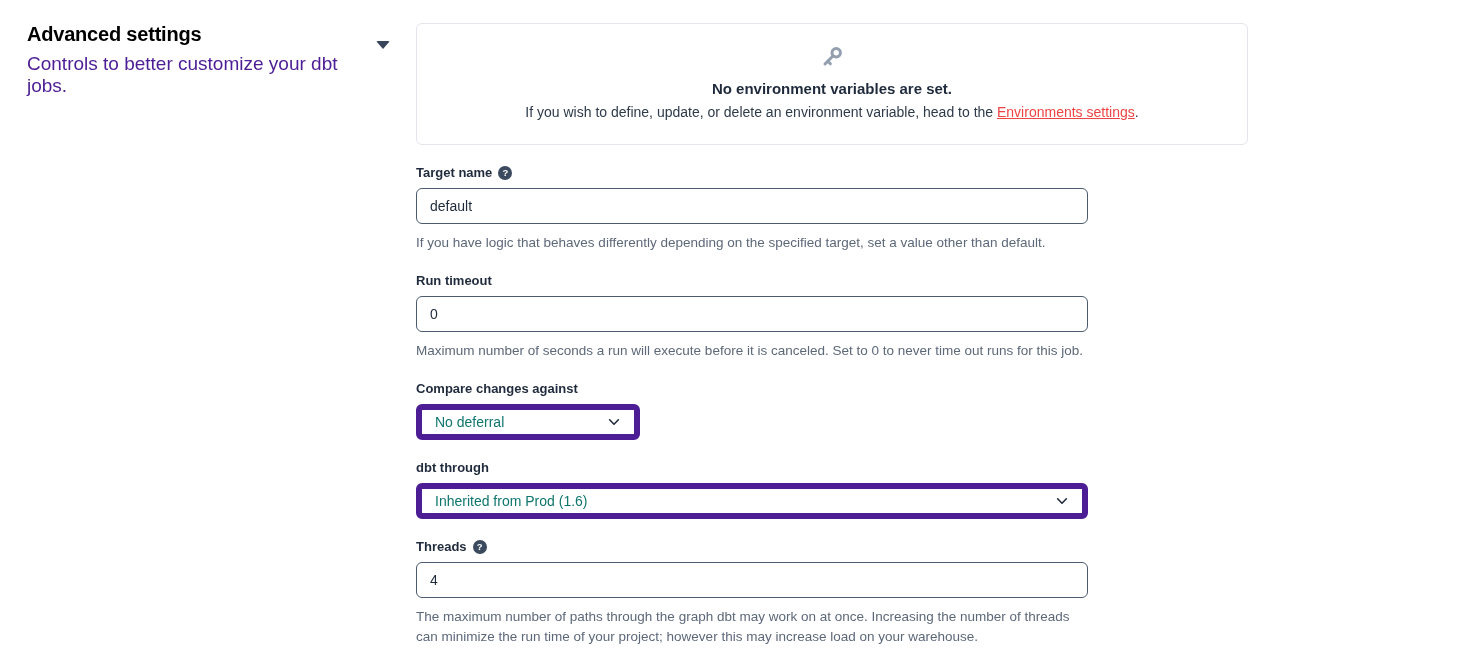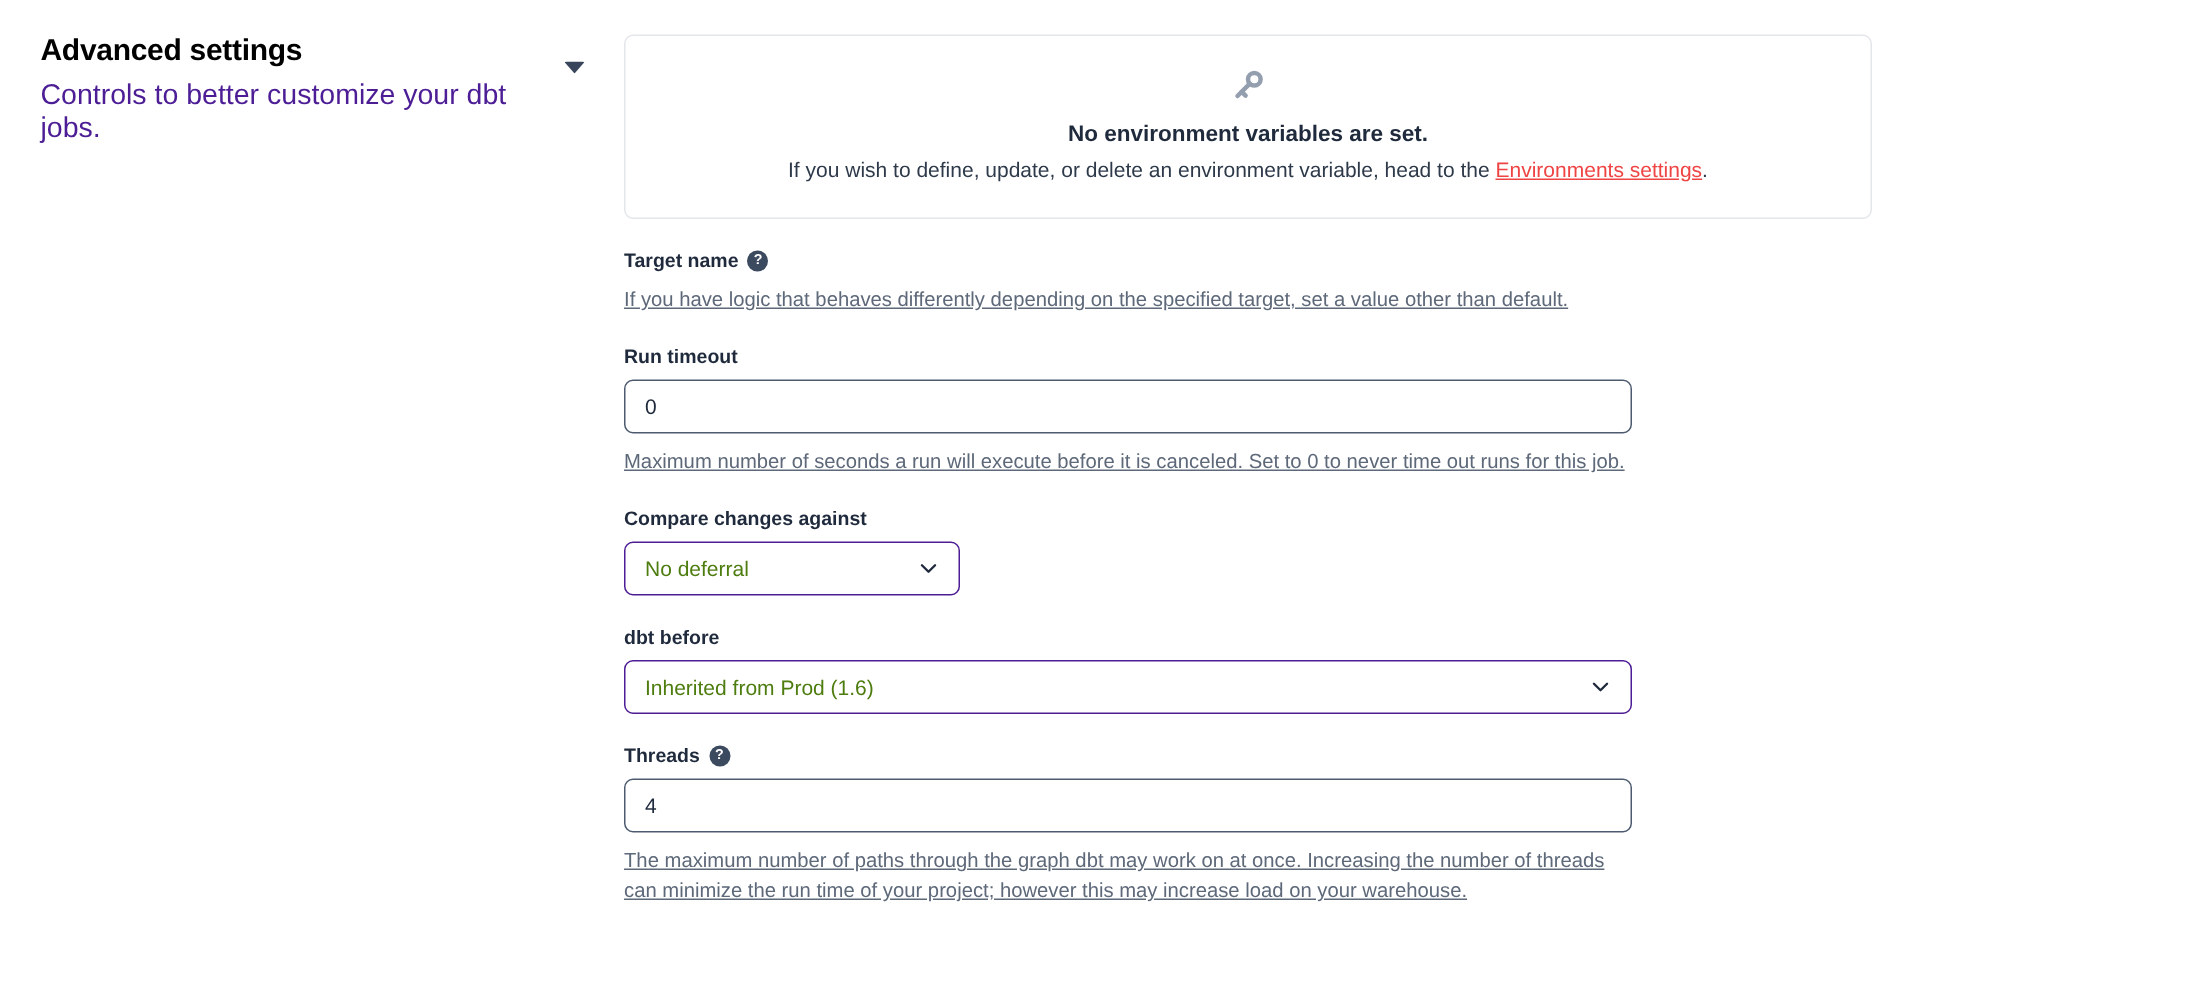--- a/index.html
+++ b/index.html
@@ -109,41 +109,40 @@
     border-radius: 6px;
     padding: 0 13px;
     font-family: "Liberation Sans", sans-serif;
     font-size: 14px;
     color: #1f2a3c;
     background: #ffffff;
     outline: none;
   }
   .select-box {
     height: 36px;
-    border: 1px solid #4c1d95;
+    border: 6px solid #4c1d95;
     border-radius: 6px;
     background: #ffffff;
     display: flex;
     align-items: center;
     justify-content: space-between;
     padding: 0 13px;
     font-size: 14px;
-    color: #4d7c0f;
+    color: #0f766e;
     cursor: pointer;
   }
   .select-box.narrow { width: 224px; }
   .select-box.wide { width: 672px; align-items: center; }
   .chevron-svg { flex: 0 0 auto; }
   .helper-text {
     margin-top: 9px;
     font-size: 13.5px;
     line-height: 20px;
     color: #5d6879;
     max-width: 678px;
-    text-decoration: underline;
   }
 </style>
 </head>
 <body>
 
 <div class="page">
 
   <aside class="left-panel">
     <div>
       <h1 class="panel-title">Advanced settings</h1>
@@ -168,20 +167,21 @@
       <div class="env-message">
         <span>If you wish to define, update, or delete an environment variable, head to the </span><a>Environments settings</a><span>.</span>
       </div>
     </section>
 
     <div class="field">
       <div class="field-label">
         <span>Target name</span>
         <span class="help-icon">?</span>
       </div>
+      <input type="text" class="text-input" value="default" style="">
       <p class="helper-text">If you have logic that behaves differently depending on the specified target, set a value other than default.</p>
     </div>
 
     <div class="field">
       <div class="field-label">
         <span>Run timeout</span>
       </div>
       <input type="text" class="text-input" value="0" style="">
       <p class="helper-text">Maximum number of seconds a run will execute before it is canceled. Set to 0 to never time out runs for this job.</p>
     </div>
@@ -193,21 +193,21 @@
       <div class="select-box narrow">
         <span>No deferral</span>
         <svg class="chevron-svg" width="14" height="14" viewBox="0 0 16 16" fill="none" stroke="#1f2a3c" stroke-width="1.8" stroke-linecap="round" stroke-linejoin="round">
           <path d="M3 5.5 L8 10.5 L13 5.5"></path>
         </svg>
       </div>
     </div>
 
     <div class="field">
       <div class="field-label">
-        <span>dbt before</span>
+        <span>dbt through</span>
       </div>
       <div class="select-box wide">
         <span>Inherited from Prod (1.6)</span>
         <svg class="chevron-svg" width="14" height="14" viewBox="0 0 16 16" fill="none" stroke="#1f2a3c" stroke-width="1.8" stroke-linecap="round" stroke-linejoin="round">
           <path d="M3 5.5 L8 10.5 L13 5.5"></path>
         </svg>
       </div>
     </div>
 
     <div class="field">

